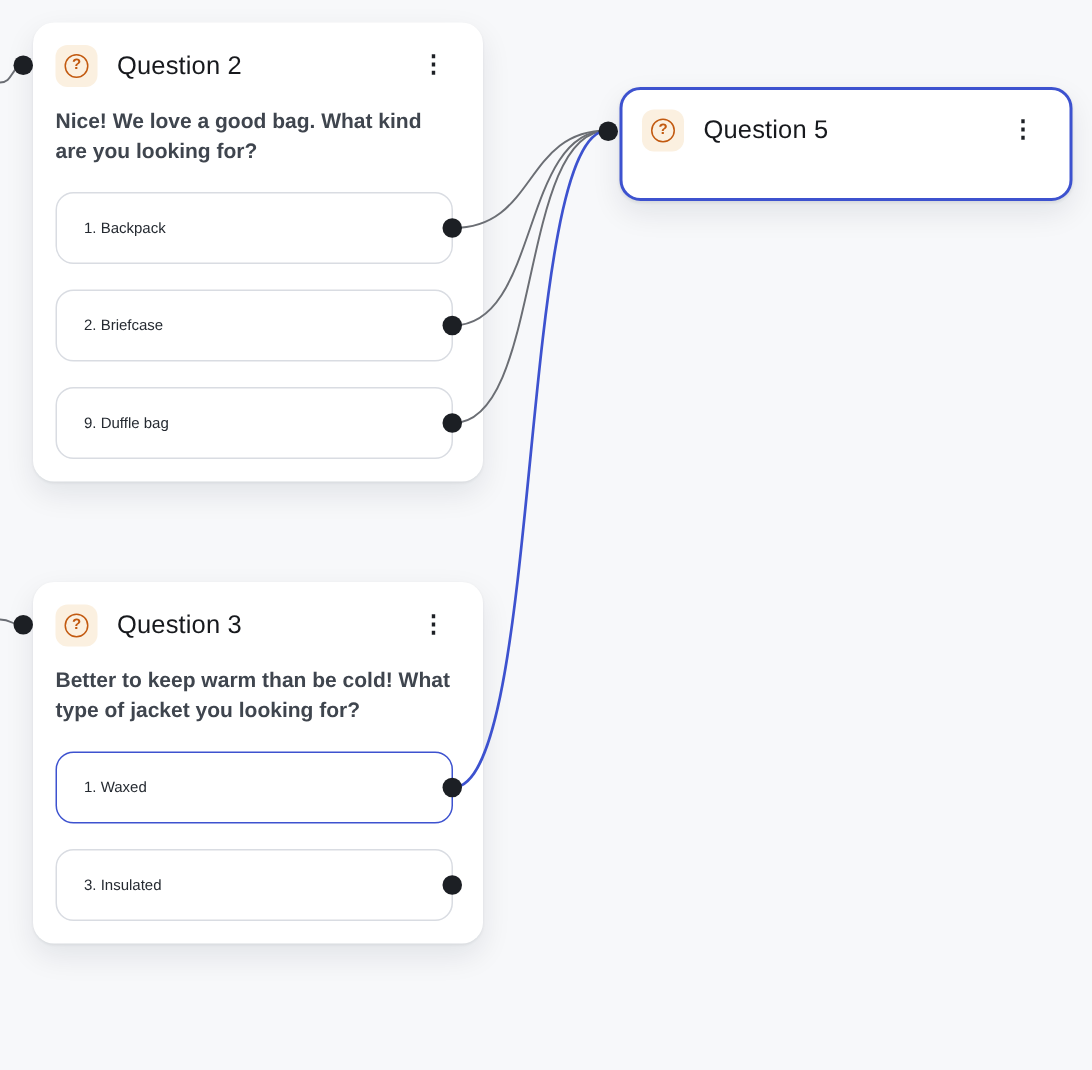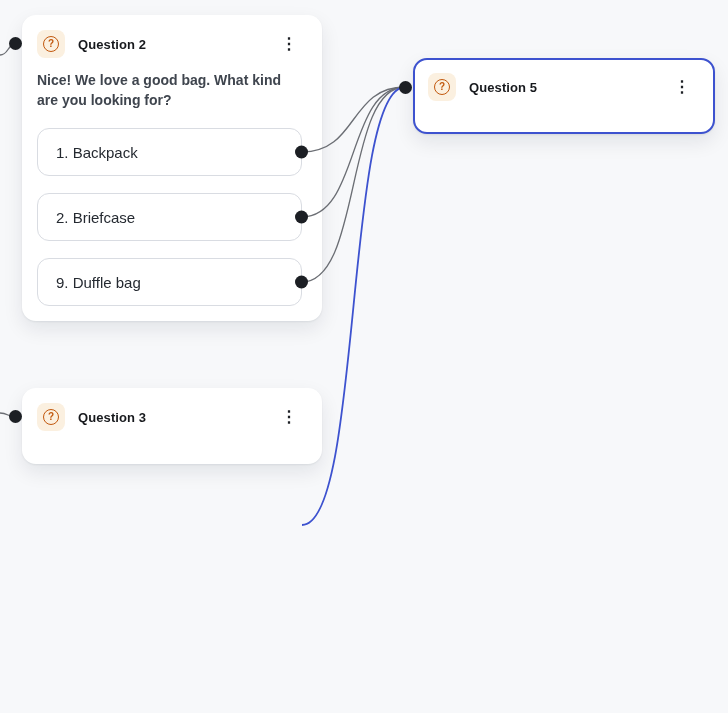--- a/index.html
+++ b/index.html
@@ -46,33 +46,33 @@
     width:28px;height:28px;border-radius:8px;flex:none;
     background:var(--icon-chip-bg);
     display:flex;align-items:center;justify-content:center;
   }
   .q-circle{
     width:16px;height:16px;border:1.6px solid var(--icon-orange);
     border-radius:50%;color:var(--icon-orange);
     font-size:10px;font-weight:700;line-height:1;
     display:flex;align-items:center;justify-content:center;
   }
-  .card-title{font-size:13px;font-weight:700;color:var(--title-color);letter-spacing:.1px;}
+  .card-title{font-size:17px;font-weight:400;color:var(--title-color);letter-spacing:.1px;}
   .kebab{
     margin-left:auto;font-size:16px;font-weight:700;line-height:1;
     color:#1d2025;cursor:pointer;padding:2px 5px;border:none;background:none;
     font-family:"Liberation Sans",sans-serif;
   }
   .card-body{margin-top:12px;font-size:14px;line-height:20px;color:var(--body-color);font-weight:bold;}
   .options{margin-top:18px;display:flex;flex-direction:column;gap:17px;}
   .option{
     position:relative;height:48px;background:#fff;
     border:1px solid var(--option-border);border-radius:12px;
     display:flex;align-items:center;padding:0 14px 0 18px;
-    font-size:15px;color:var(--option-text);
+    font-size:10px;color:var(--option-text);
   }
   .option.selected{border:1.5px solid var(--accent-blue);}
   .dot{
     position:absolute;width:13px;height:13px;border-radius:50%;
     background:var(--handle-black);z-index:10;
   }
   .source-handle{right:-7px;top:50%;transform:translateY(-50%);}
   .target-handle{left:-13px;top:22px;}
   .card.selected .target-handle{left:-16px;top:21px;}
   svg.edges{position:absolute;inset:0;z-index:5;pointer-events:none;}
@@ -126,21 +126,30 @@
 
   <div class="card" id="card-question-3">
     <span class="dot target-handle"></span>
     <div class="card-header">
       <span class="icon-chip">
         <span class="q-circle">?</span>
       </span>
       <span class="card-title">Question 3</span>
       <button class="kebab">⋮</button>
     </div>
+    <div class="card-body">Better to keep warm than be cold! What type of jacket you looking for?</div>
     <div class="options">
+      <div class="option selected">
+        <span>1. Waxed</span>
+        <span class="dot source-handle"></span>
+      </div>
+      <div class="option">
+        <span>3. Insulated</span>
+        <span class="dot source-handle"></span>
+      </div>
     </div>
   </div>
 
   <svg class="edges" width="728" height="713" viewBox="0 0 728 713">
     <path class="edge-gray" d="M 0 55 C 9 55 7 44 16 44"></path>
     <path class="edge-gray" d="M 0 413 C 8 413 8 417 16 417"></path>
     <path class="edge-gray" d="M 302 152 C 358 152 349 87 405 87"></path>
     <path class="edge-gray" d="M 302 217 C 360 217 347 87 405 87"></path>
     <path class="edge-gray" d="M 302 282 C 362 282 345 87 405 87"></path>
     <path class="edge-blue" d="M 302 525 C 362 525 345 87 405 87"></path>

